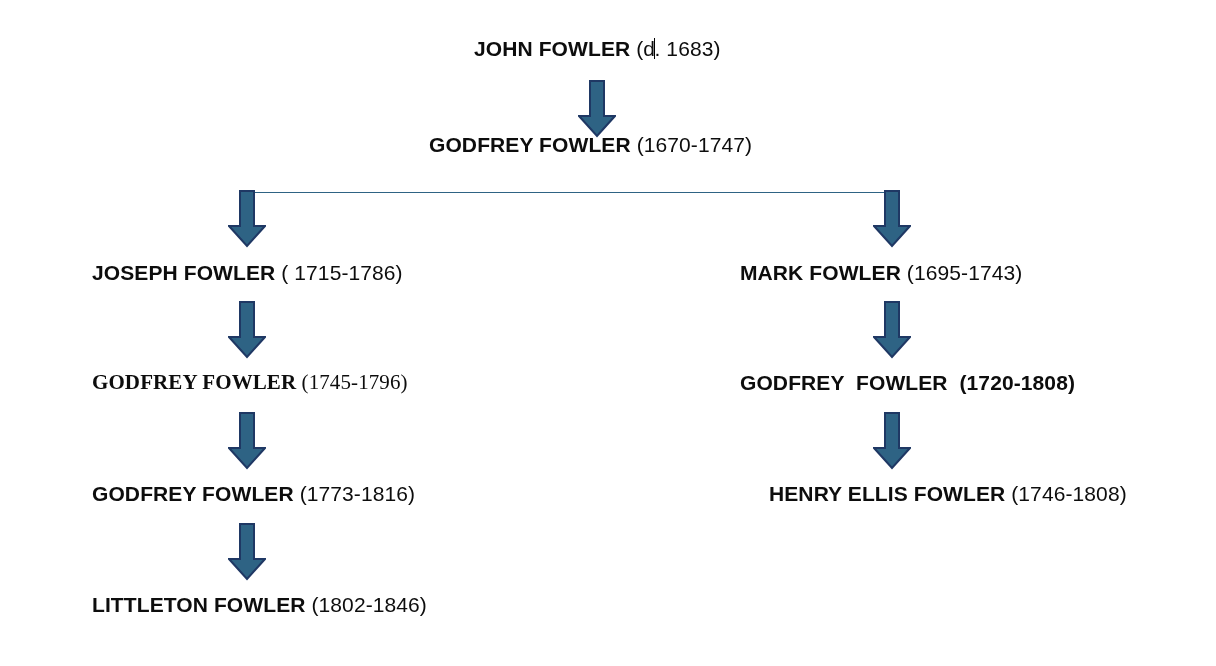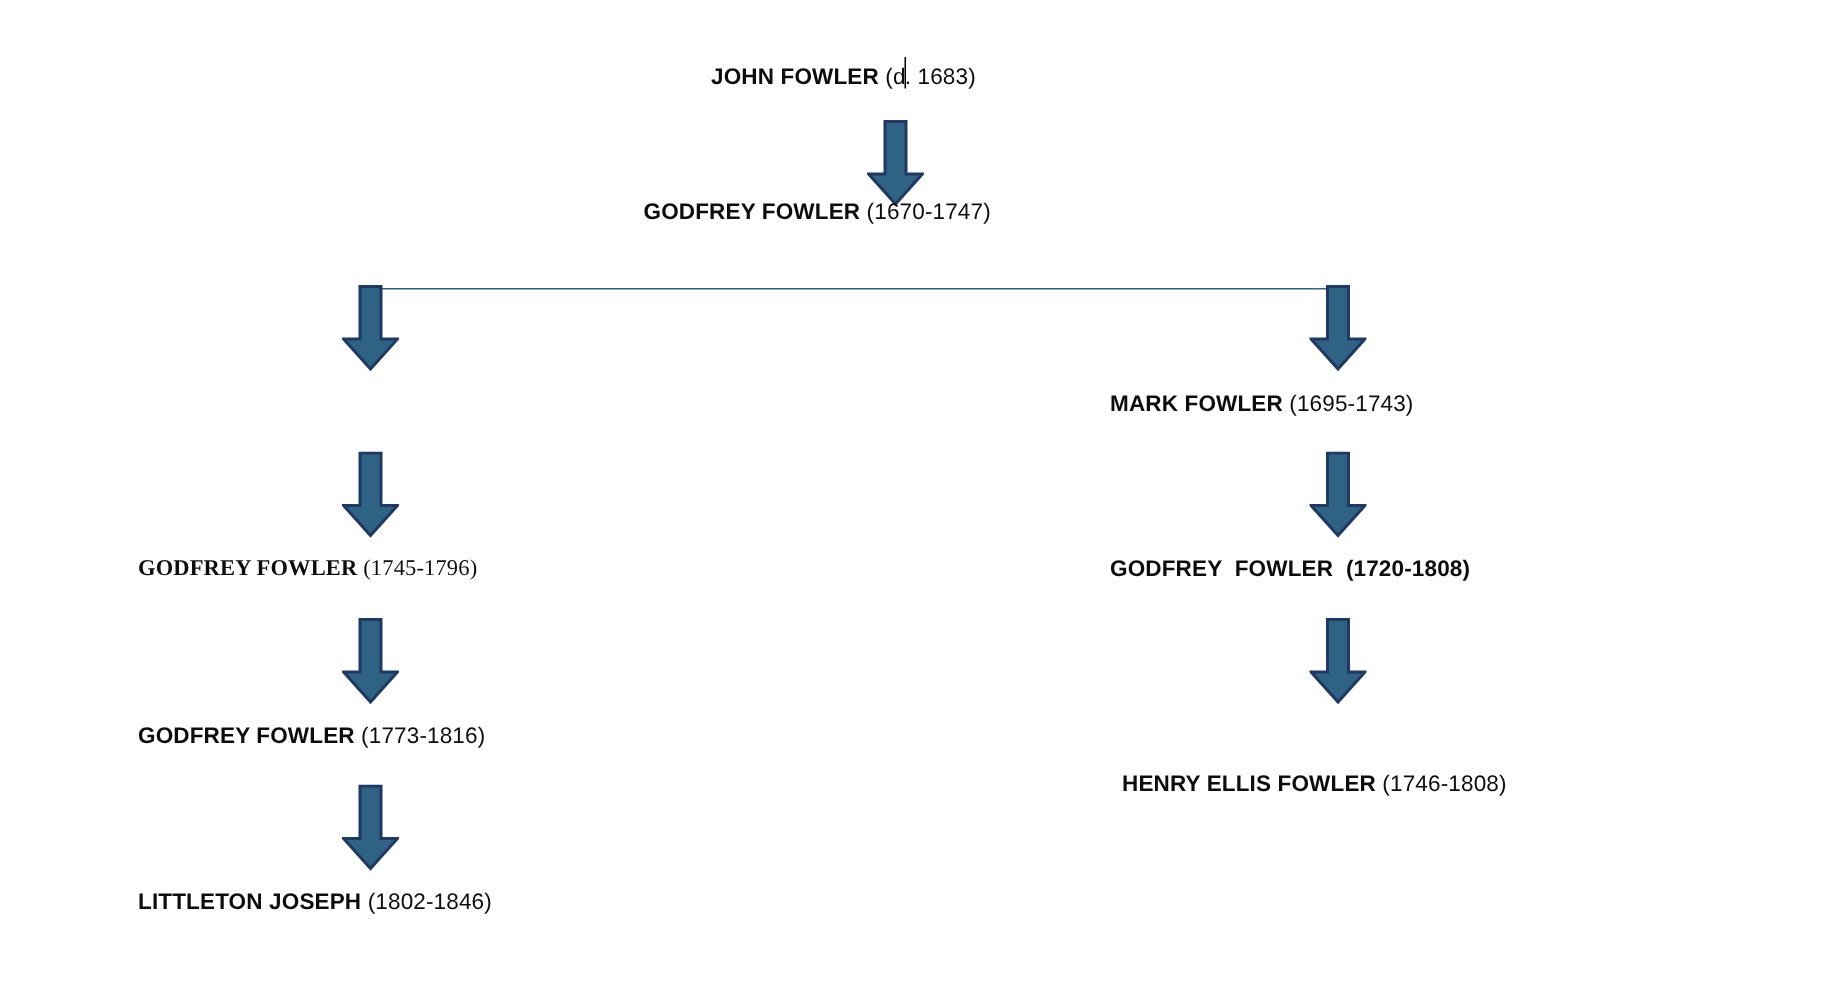--- a/index.html
+++ b/index.html
@@ -18,21 +18,21 @@
 
   #chart {
     position: absolute;
     inset: 0;
   }
 
   
   .node {
     position: absolute;
     white-space: pre;
-    font-size: 15px;
+    font-size: 21px;
     line-height: 1;
     color: #0d0d0d;
     letter-spacing: 0.1px;
   }
   .node .nm {
     font-weight: bold;
   }
   .node .dt {
     font-weight: normal;
   }
@@ -43,21 +43,21 @@
   .node-root  { left: 474px; top: 38px; }
   .node-gen2  { left: 429px; top: 134px; }
 
   .node-l1 { left: 92px;  top: 262px; }
   .node-l2 { left: 92px;  top: 372px; font-family: Liberation Serif, serif; }
   .node-l3 { left: 92px;  top: 483px; }
   .node-l4 { left: 92px;  top: 594px; }
 
   .node-r1 { left: 740px; top: 262px; }
   .node-r2 { left: 740px; top: 372px; }
-  .node-r3 { left: 748px; top: 483px; margin-top: 32px; }
+  .node-r3 { left: 769px; top: 483px; }
 
   
   .caret {
     display: inline-block;
     width: 0;
     border-left: 1.6px solid #000;
     height: 21px;
     vertical-align: -3px;
     margin: 0 -0.8px;
   }
@@ -114,20 +114,21 @@
     <svg viewBox="0 0 38 58" preserveAspectRatio="none">
       <polygon points="12,1 26,1 26,36 37,36 19,56 1,36 12,36" fill="#2e6384" stroke="#1f3864" stroke-width="2" stroke-linejoin="miter"></polygon>
     </svg>
   </div>
   <div class="arrow arr-rbr">
     <svg viewBox="0 0 38 58" preserveAspectRatio="none">
       <polygon points="12,1 26,1 26,36 37,36 19,56 1,36 12,36" fill="#2e6384" stroke="#1f3864" stroke-width="2" stroke-linejoin="miter"></polygon>
     </svg>
   </div>
 
+  <div class="node node-l1"><span class="nm">JOSEPH FOWLER </span><span class="dt">( 1715-1786)</span></div>
 
   <div class="arrow arr-l1">
     <svg viewBox="0 0 38 58" preserveAspectRatio="none">
       <polygon points="12,1 26,1 26,36 37,36 19,56 1,36 12,36" fill="#2e6384" stroke="#1f3864" stroke-width="2" stroke-linejoin="miter"></polygon>
     </svg>
   </div>
 
   <div class="node node-l2"><span class="nm">GODFREY FOWLER </span><span class="dt">(1745-1796)</span></div>
 
   <div class="arrow arr-l2">
@@ -137,21 +138,21 @@
   </div>
 
   <div class="node node-l3"><span class="nm">GODFREY FOWLER </span><span class="dt">(1773-1816)</span></div>
 
   <div class="arrow arr-l3">
     <svg viewBox="0 0 38 58" preserveAspectRatio="none">
       <polygon points="12,1 26,1 26,36 37,36 19,56 1,36 12,36" fill="#2e6384" stroke="#1f3864" stroke-width="2" stroke-linejoin="miter"></polygon>
     </svg>
   </div>
 
-  <div class="node node-l4"><span class="nm">LITTLETON JOSEPH </span><span class="dt">(1802-1846)</span></div>
+  <div class="node node-l4"><span class="nm">LITTLETON FOWLER </span><span class="dt">(1802-1846)</span></div>
 
   <div class="node node-r1"><span class="nm">MARK FOWLER </span><span class="dt">(1695-1743)</span></div>
 
   <div class="arrow arr-r1">
     <svg viewBox="0 0 38 58" preserveAspectRatio="none">
       <polygon points="12,1 26,1 26,36 37,36 19,56 1,36 12,36" fill="#2e6384" stroke="#1f3864" stroke-width="2" stroke-linejoin="miter"></polygon>
     </svg>
   </div>
 
   <div class="node node-r2 all-bold"><span class="nm">GODFREY  FOWLER  </span><span class="dt">(1720-1808)</span></div>

